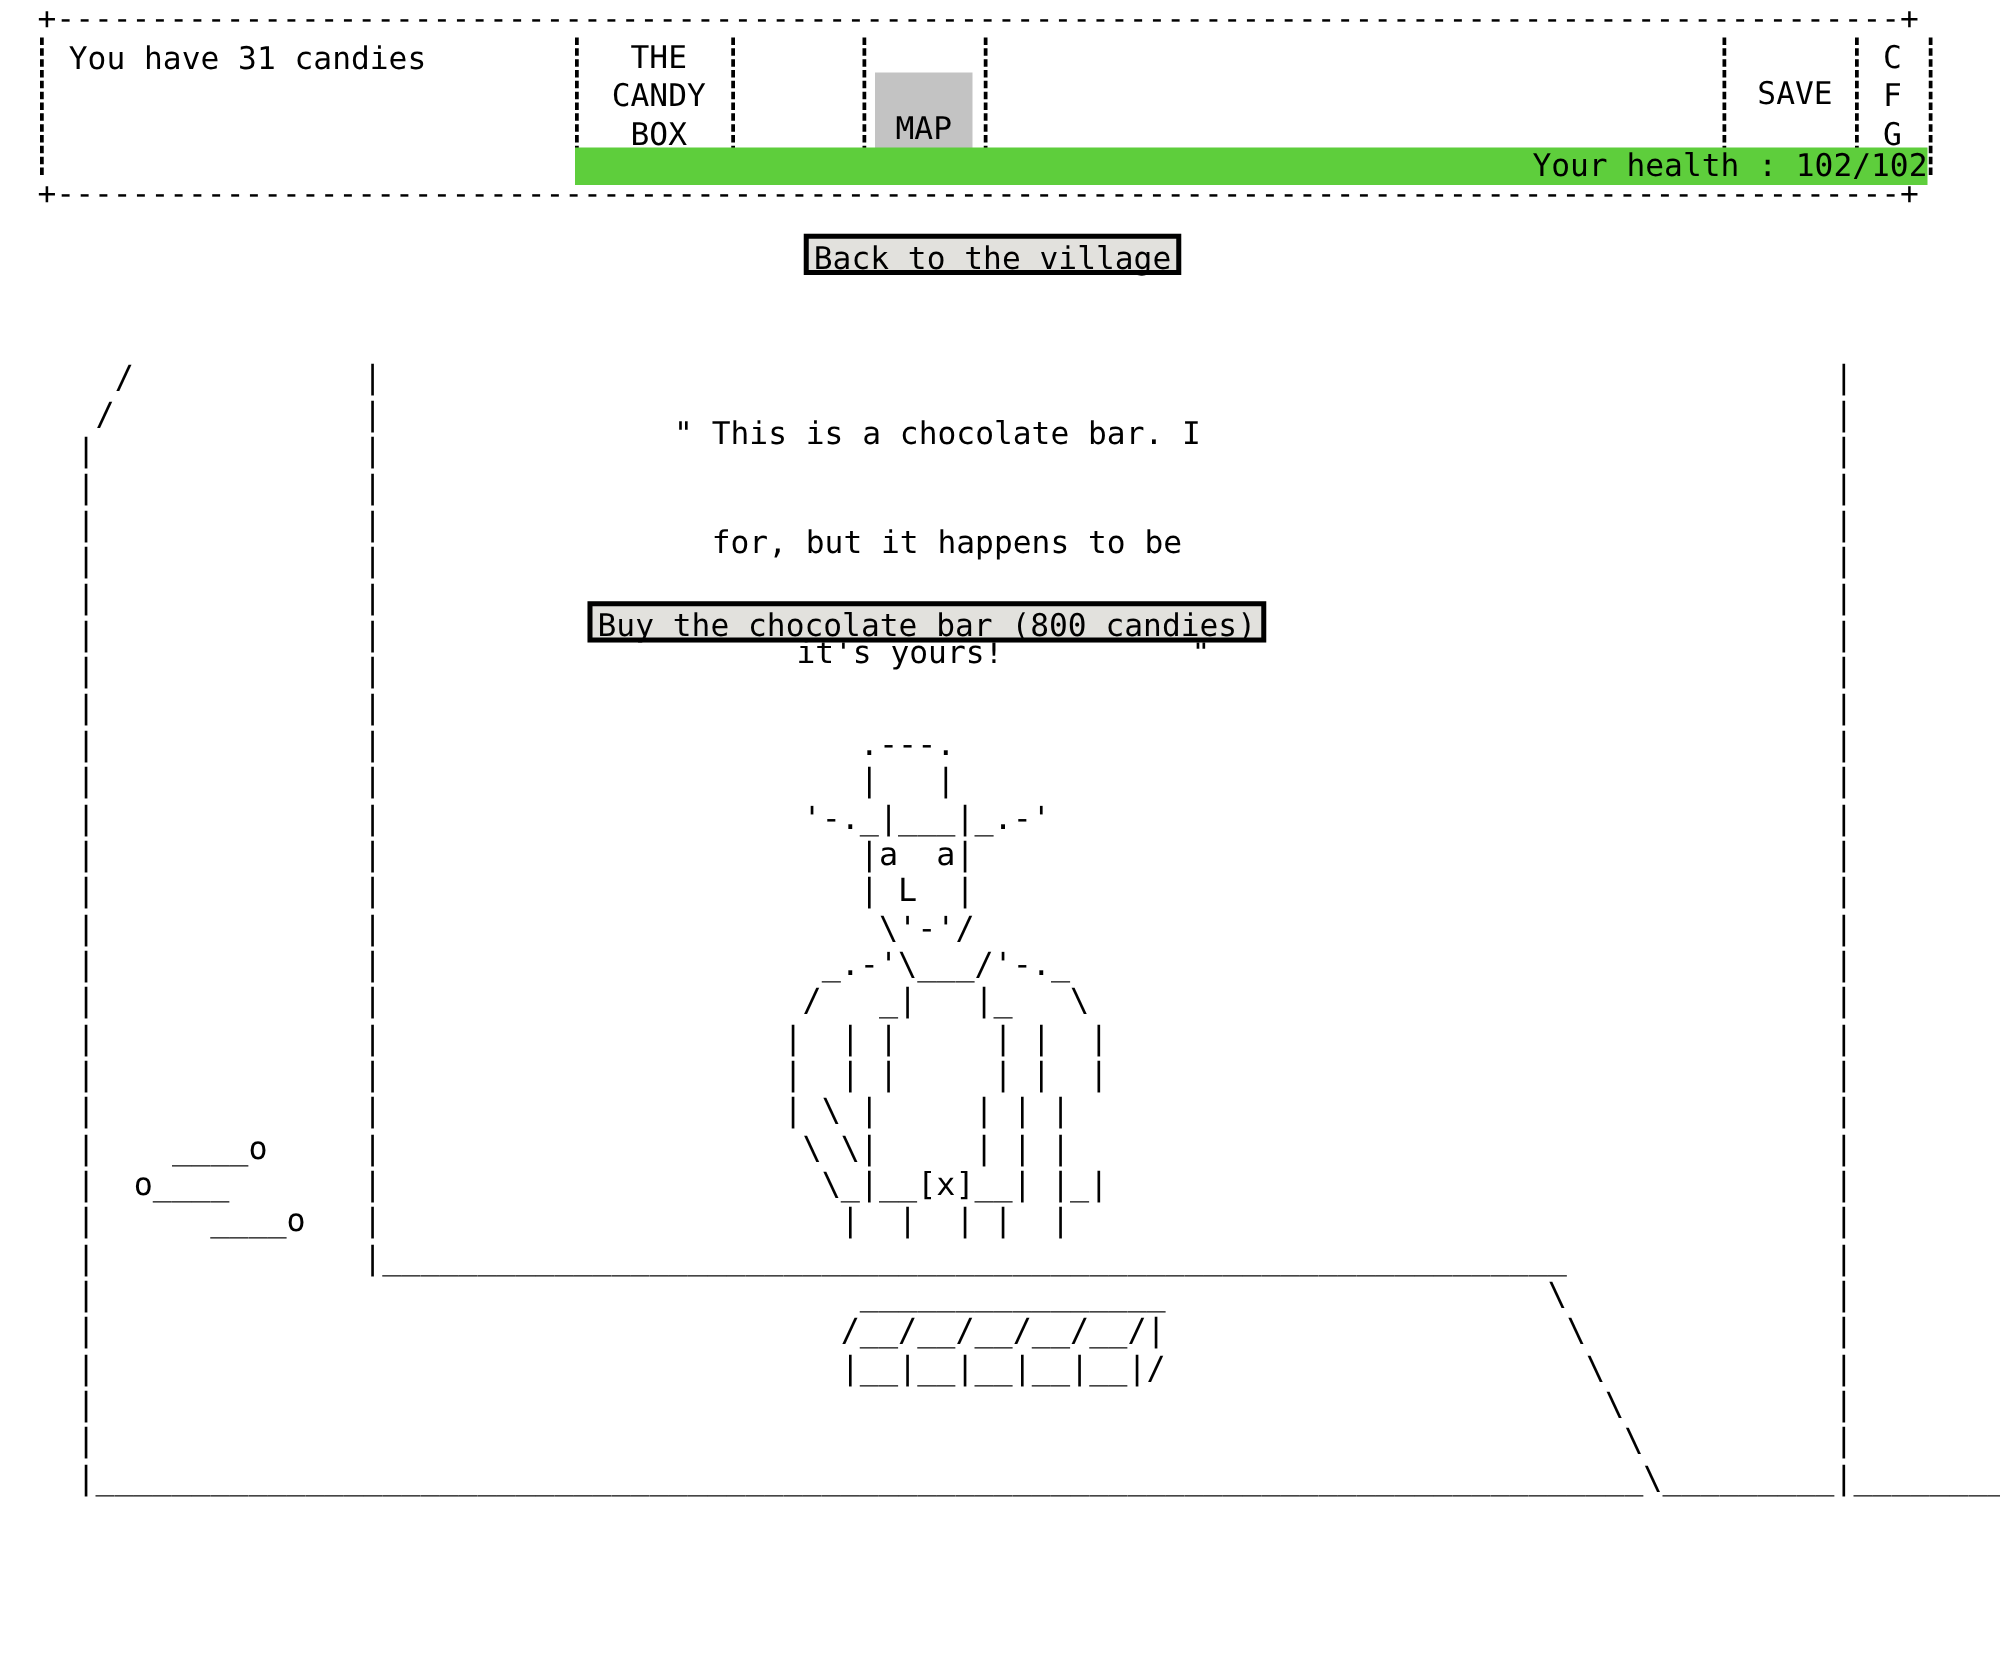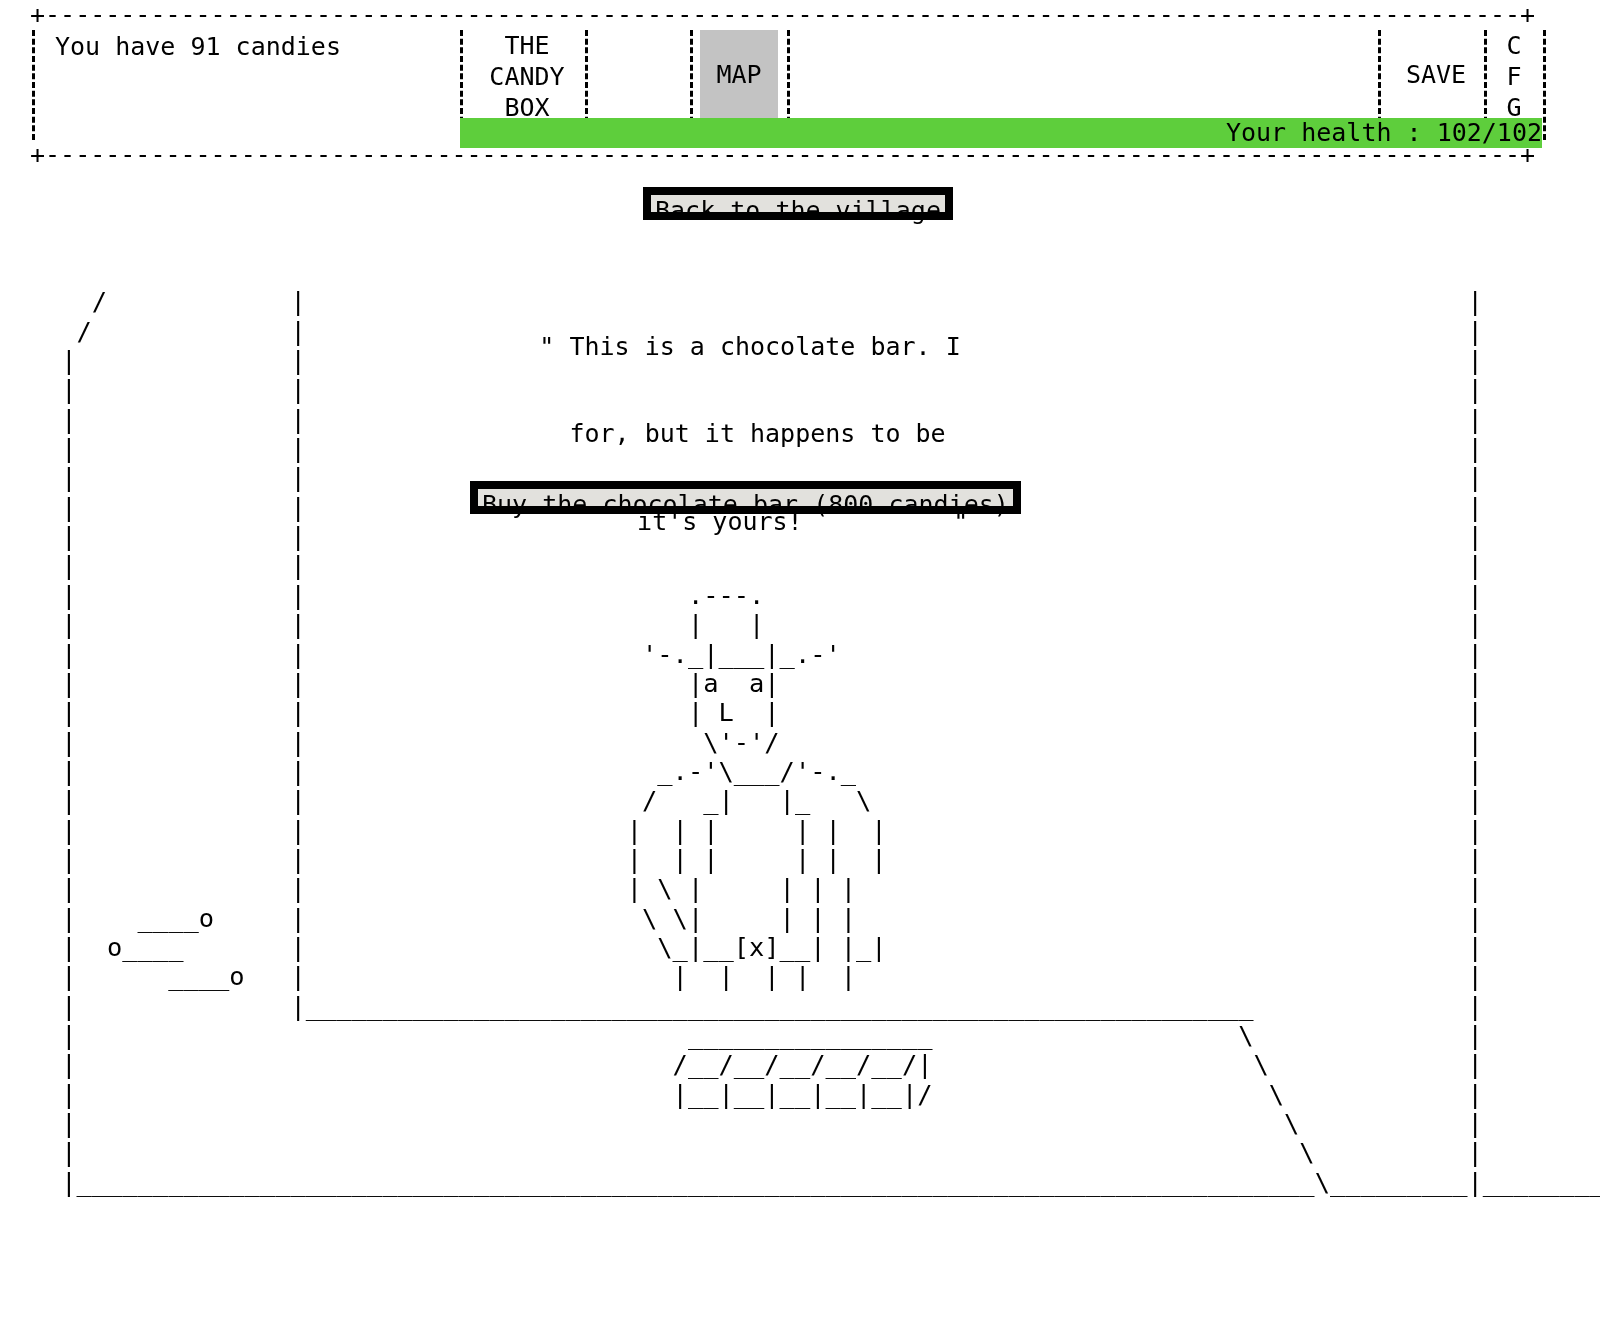--- a/index.html
+++ b/index.html
@@ -66,21 +66,21 @@
     font-size: 25px;
     line-height: 31px;
     white-space: pre;
     text-align: right;
     box-sizing: border-box;
   }
   .nav-tab.selected {
     background: #c3c3c3;
   }
   #tab-candybox { left: 478px; width: 98px; }
-  #tab-map { left: 700px; width: 78px; justify-content: center; height: 88px;}
+  #tab-map { left: 700px; width: 78px; justify-content: center; height: 88px; margin-top: 28px;}
   #tab-save { left: 1392px; width: 88px; justify-content: center; }
   #tab-cfg  { left: 1498px; width: 32px; }
 
   #health-bar {
     position: absolute;
     left: 460px;
     top: 118px;
     width: 1082px;
     height: 30px;
     background: #5ece3c;
@@ -88,21 +88,21 @@
     font-size: 25px;
     line-height: 30px;
     text-align: right;
     white-space: pre;
   }
 
   
   .ascii-button {
     position: absolute;
     background: #e2e1dd;
-    border: 8px solid #000000;
+    border: 4px solid #000000;
     font-size: 25px;
     line-height: 31px;
     padding: 0px 4px;
     white-space: pre;
     box-sizing: border-box;
     cursor: pointer;
     font-family: "DejaVu Sans Mono", "Liberation Mono", monospace;
     color: #000;
   }
   #btn-back-village {
@@ -154,21 +154,21 @@
 
   <div class="vbar" style="left:32px;"></div>
   <div class="vbar" style="left:460px;"></div>
   <div class="vbar" style="left:585px;"></div>
   <div class="vbar" style="left:690px;"></div>
   <div class="vbar" style="left:787px;"></div>
   <div class="vbar" style="left:1378px;"></div>
   <div class="vbar" style="left:1484px;"></div>
   <div class="vbar" style="left:1543px;"></div>
 
-  <div id="candies-text">You have 91 candies</div>
+  <div id="candies-text">You have 31 candies</div>
 
   <div class="nav-tab" id="tab-candybox">
     <span>THE</span>
     <span>CANDY</span>
     <span>BOX</span>
   </div>
 
   <div class="nav-tab selected" id="tab-map">
     <span>MAP</span>
   </div>

